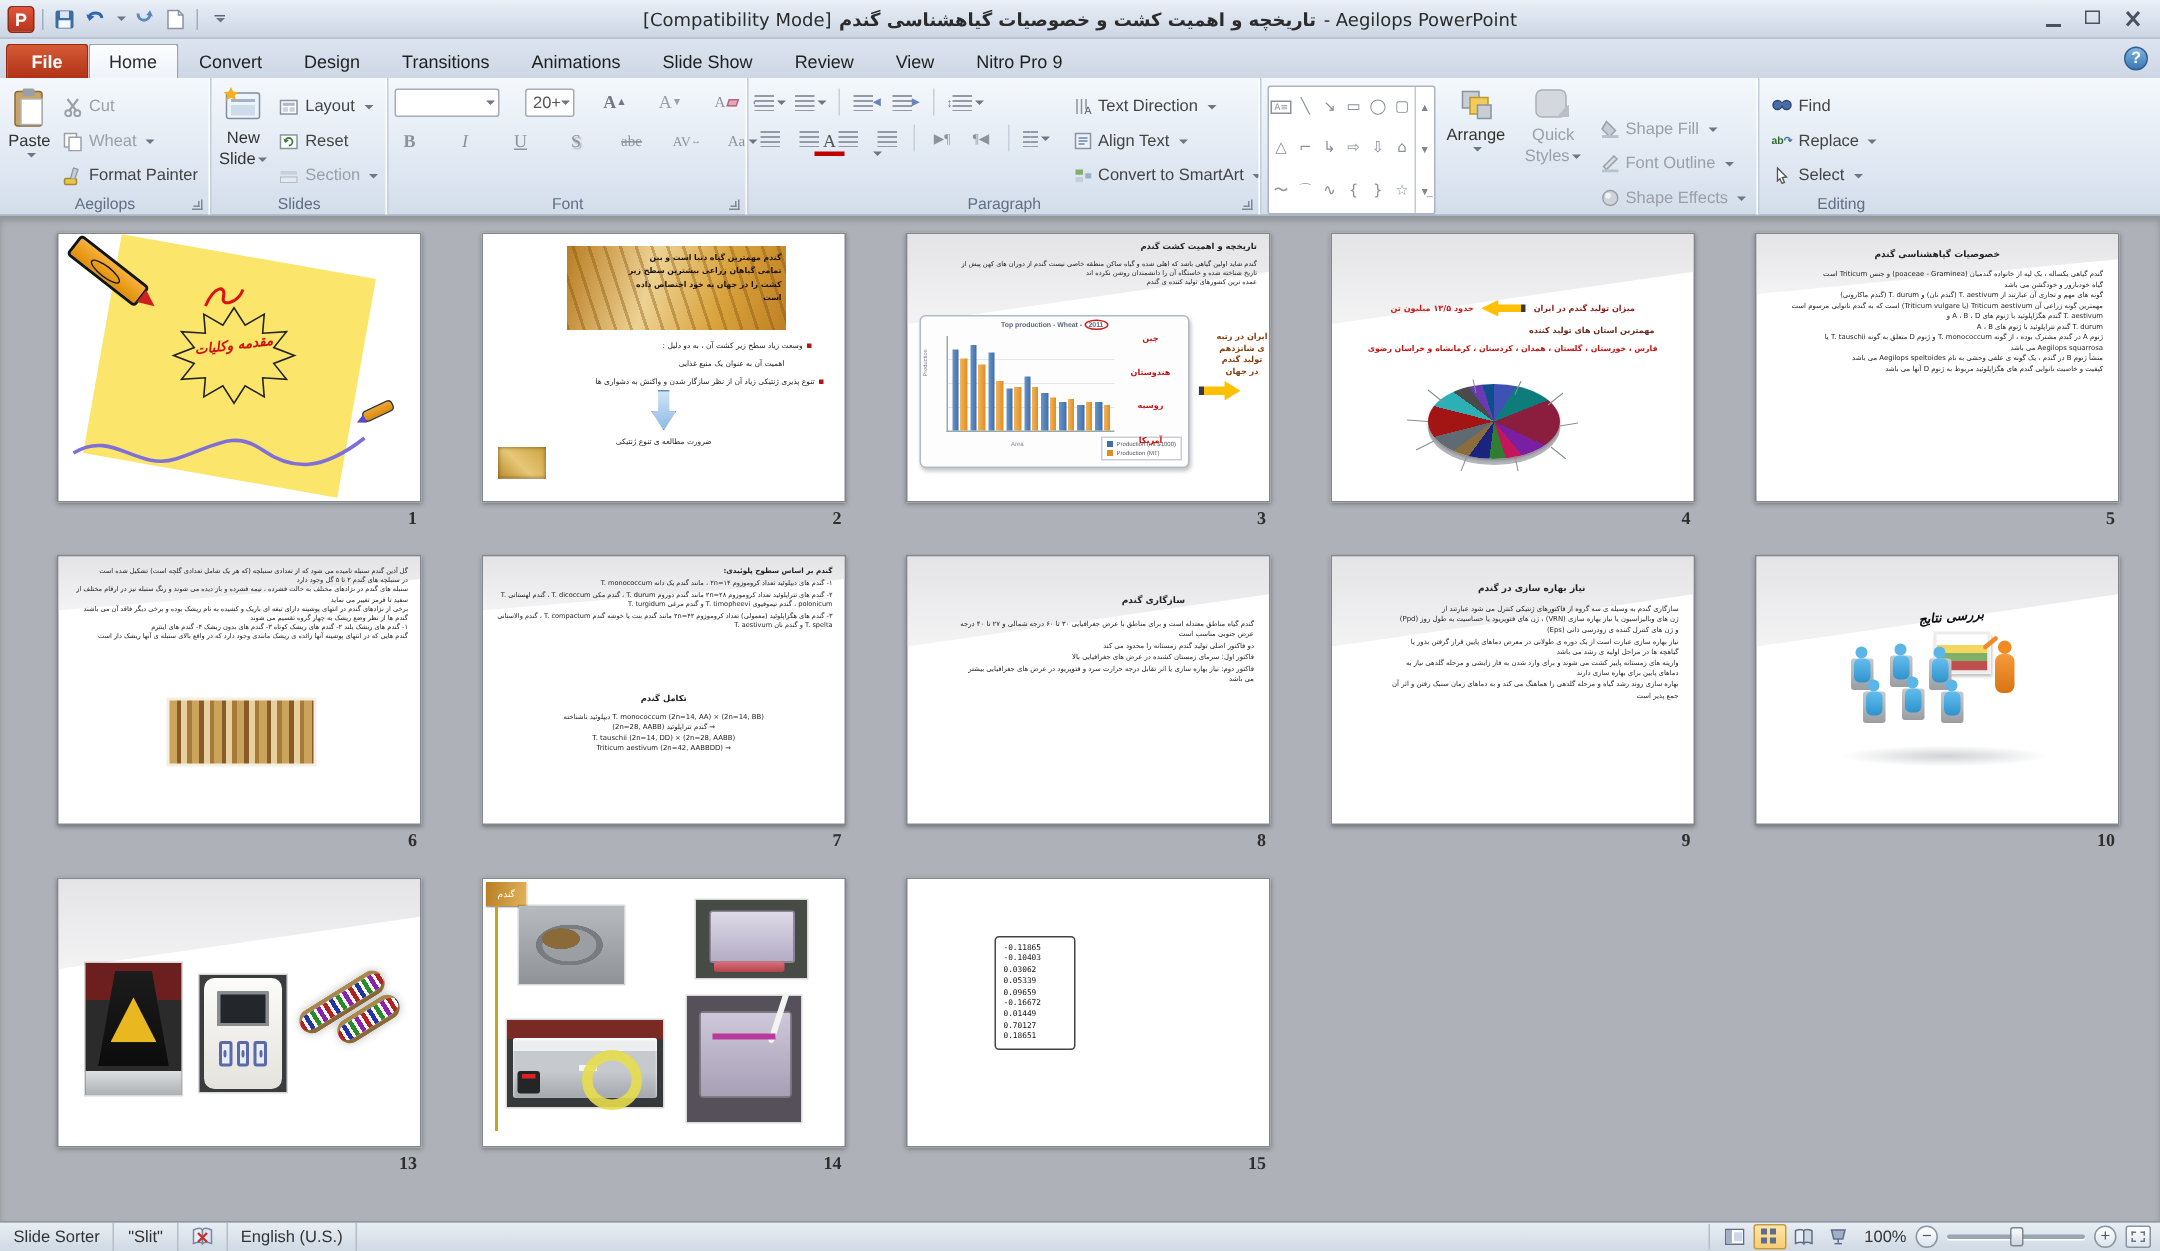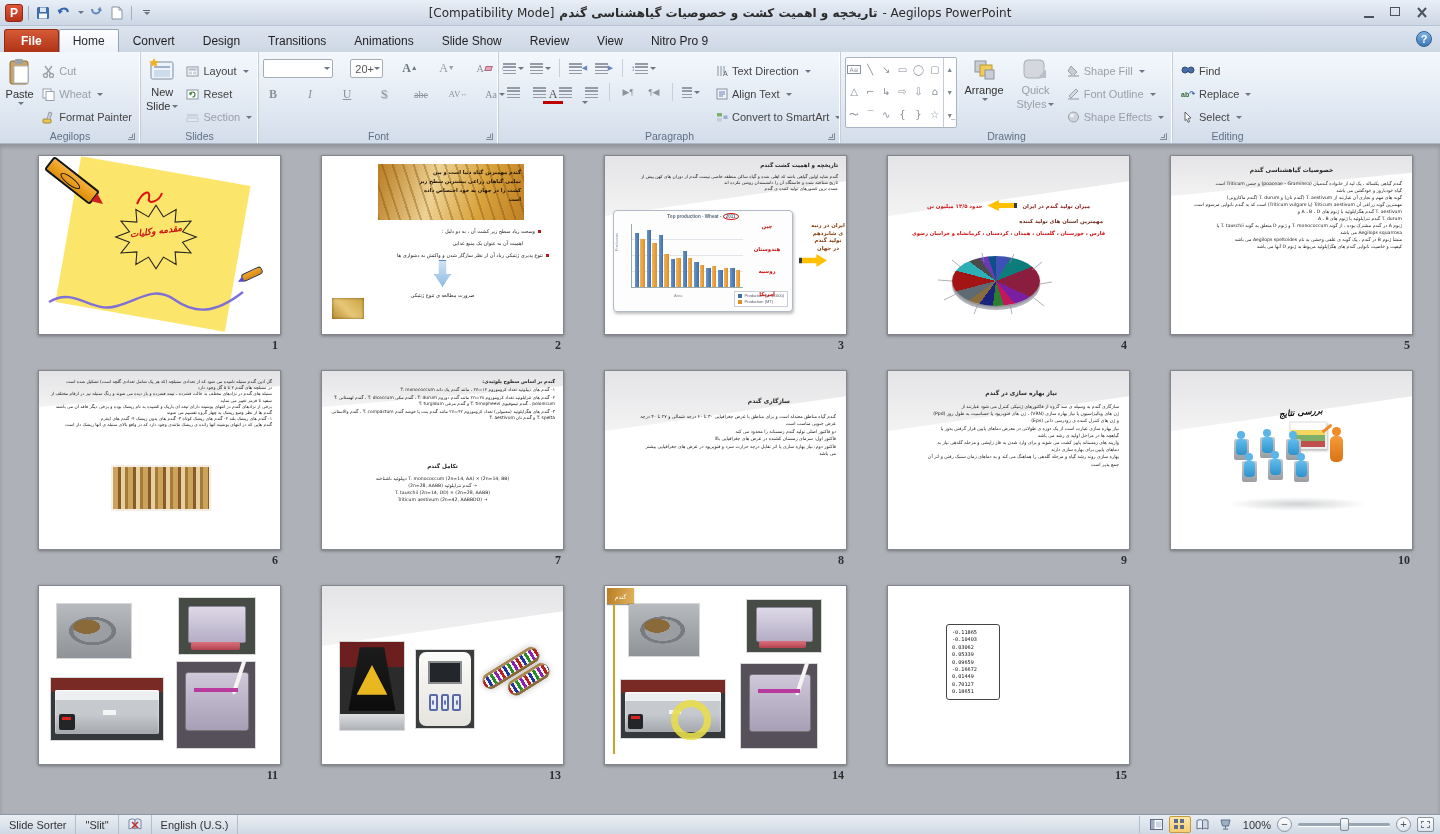--- a/index.html
+++ b/index.html
@@ -549,24 +549,20 @@
           <button class="sbtn dis">
             <svg width="13" height="12" viewBox="0 0 13 12">
                 <circle cx="6.5" cy="6" r="5" fill="#cfd4db" stroke="#9aa0a8"></circle>
                 <circle cx="5" cy="4.5" r="2" fill="#eef1f5"></circle>
               </svg>
             <span>Shape Effects</span>
               <span class="caret"></span>
           </button>
         </div>
       </div>
-      <div class="rlabel">
-          <span>Drawing</span>
-          <span class="dlg"></span>
-        </div>
     </div>
 
     <div class="rgroup" style="width:110px">
       <div class="rbody">
         <div class="smallcol">
           <button class="sbtn">
             <span class="ed-ic">
                 <svg width="14" height="12" viewBox="0 0 14 12">
                   <circle cx="4" cy="5" r="3" fill="#4a6da8" stroke="#2d4a7a"></circle>
                   <circle cx="10" cy="5" r="3" fill="#4a6da8" stroke="#2d4a7a"></circle>
@@ -854,33 +850,20 @@
               <span class="chair"></span>
               <span class="head"></span>
               <span class="torso"></span>
             </div>
         </div>
         <div class="scene-floor"></div>
       </div>
       <div class="num">10</div>
     </div>
 
-    <div class="cell">
-      <div class="thumb">
-        <div class="photo ph-seeds" style="left:18px;top:18px;width:74px;height:54px"></div>
-        <div class="photo ph-gelbox" style="left:140px;top:12px;width:76px;height:56px"></div>
-        <div class="photo ph-bath" style="left:12px;top:92px;width:112px;height:62px">
-            <span class="panel"></span>
-          </div>
-        <div class="photo ph-tray" style="left:138px;top:76px;width:78px;height:86px">
-            <span class="pip"></span>
-          </div>
-      </div>
-      <div class="num">11</div>
-    </div>
 
 
     <div class="cell">
       <div class="thumb">
         <div class="wedge"></div>
         <div class="photo ph-geldoc" style="left:18px;top:56px;width:64px;height:88px">
             <span class="base"></span>
           </div>
         <div class="photo ph-device" style="left:94px;top:64px;width:58px;height:78px">
             <span class="scr"></span>

